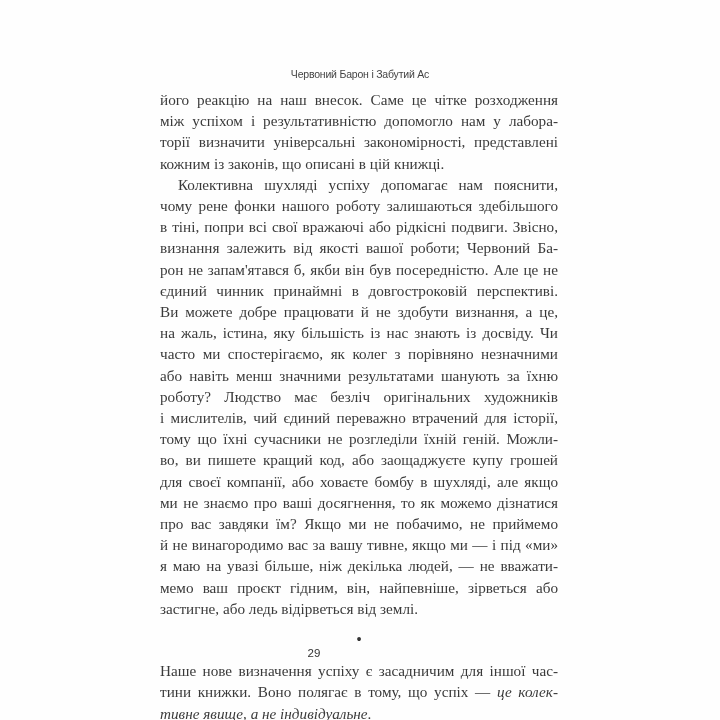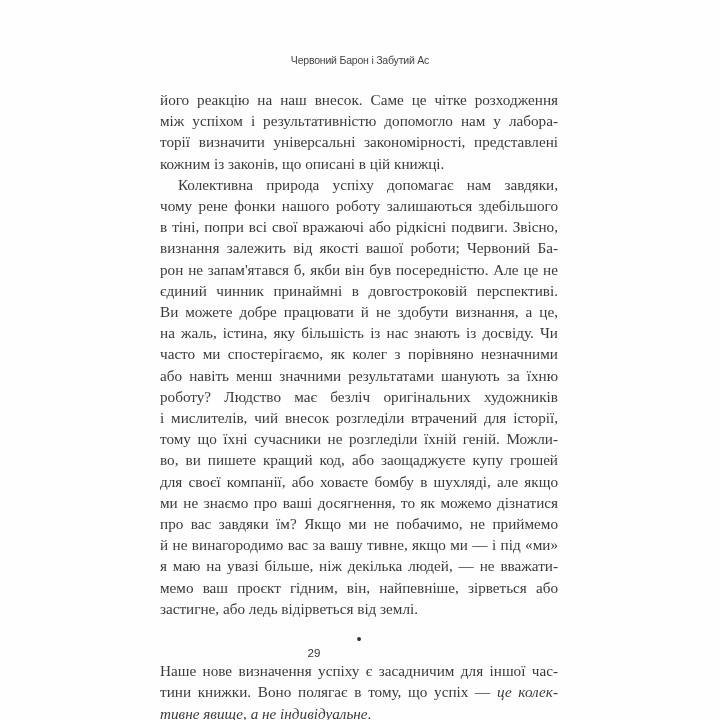--- a/index.html
+++ b/index.html
@@ -1,18 +1,18 @@
 <!DOCTYPE html>
 <html><head>
 <meta charset="utf-8">
 <style>
   html, body { margin:0; padding:0; }
   body { width:720px; height:720px; background:#ffffff; position:relative; overflow:hidden; }
   .page { position:absolute; left:0; top:0; width:720px; height:720px; background:#fefefe; }
-  .running-head { position:absolute; top:54px; left:0; width:720px; text-align:center;
+  .running-head { position:absolute; top:68px; left:0; width:720px; text-align:center;
     font-family:"Liberation Sans", sans-serif; font-size:10.5px; color:#444; letter-spacing:-0.2px; }
   .text-block { position:absolute; left:160px; top:89px; width:398px;
     font-family:"Liberation Serif", serif; font-size:15.2px; line-height:21.2px; color:#3a3a3a; }
   .line { display:block; text-align:justify; text-align-last:justify; white-space:nowrap; }
   .line.last { text-align-last:left; }
   .separator { text-align:center; font-size:16px; line-height:21.2px; margin:10px 0 10px 0; color:#333; }
   em { font-style:italic; }
   .folio { position:absolute; top:647px; left:0; width:628px; text-align:center;
     font-family:"Liberation Sans", sans-serif; font-size:11.5px; color:#333; }
 </style>
@@ -24,32 +24,32 @@
 
   <div class="text-block">
     <div id="para-container">
         <div>
           <span class="line">його реакцію на наш внесок. Саме це чітке розходження</span>
           <span class="line">між успіхом і результативністю допомогло нам у лабора-</span>
           <span class="line">торії визначити універсальні закономірності, представлені</span>
           <span class="line last">кожним із законів, що описані в цій книжці.</span>
         </div>
         <div>
-          <span class="line" style="text-indent: 18px;">Колективна природа успіху допомагає нам завдяки,</span>
+          <span class="line" style="text-indent: 18px;">Колективна шухляді успіху допомагає нам пояснити,</span>
           <span class="line">чому рене фонки нашого роботу залишаються здебільшого</span>
           <span class="line">в тіні, попри всі свої вражаючі або рідкісні подвиги. Звісно,</span>
           <span class="line">визнання залежить від якості вашої роботи; Червоний Ба-</span>
           <span class="line">рон не запам'ятався б, якби він був посередністю. Але це не</span>
           <span class="line">єдиний чинник принаймні в довгостроковій перспективі.</span>
           <span class="line">Ви можете добре працювати й не здобути визнання, а це,</span>
           <span class="line">на жаль, істина, яку більшість із нас знають із досвіду. Чи</span>
           <span class="line">часто ми спостерігаємо, як колег з порівняно незначними</span>
           <span class="line">або навіть менш значними результатами шанують за їхню</span>
           <span class="line">роботу? Людство має безліч оригінальних художників</span>
-          <span class="line">і мислителів, чий внесок розгледіли втрачений для історії,</span>
+          <span class="line">і мислителів, чий єдиний переважно втрачений для історії,</span>
           <span class="line">тому що їхні сучасники не розгледіли їхній геній. Можли-</span>
           <span class="line">во, ви пишете кращий код, або заощаджуєте купу грошей</span>
           <span class="line">для своєї компанії, або ховаєте бомбу в шухляді, але якщо</span>
           <span class="line">ми не знаємо про ваші досягнення, то як можемо дізнатися</span>
           <span class="line">про вас завдяки їм? Якщо ми не побачимо, не приймемо</span>
           <span class="line">й не винагородимо вас за вашу тивне, якщо ми — і під «ми»</span>
           <span class="line">я маю на увазі більше, ніж декілька людей, — не вважати-</span>
           <span class="line">мемо ваш проєкт гідним, він, найпевніше, зірветься або</span>
           <span class="line last">застигне, або ледь відірветься від землі.</span>
         </div>

